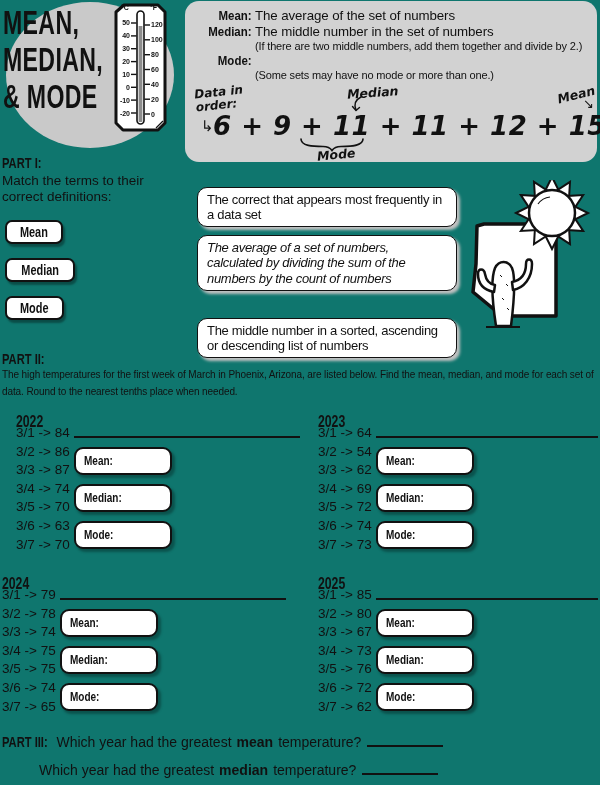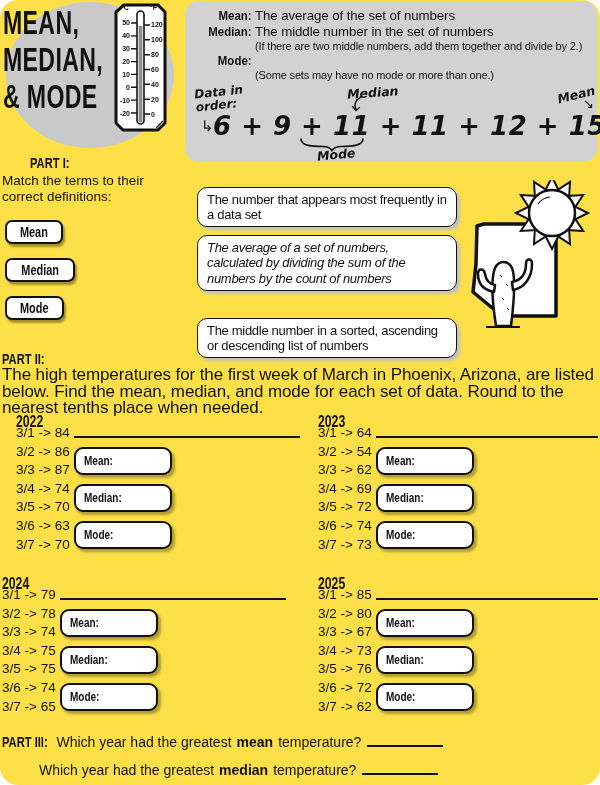--- a/index.html
+++ b/index.html
@@ -4,22 +4,22 @@
 <style>
   :root{
     --panel_gray:#d2d2d2;
     --ellipse_gray:#c9c9c9;
     --ink:#111111;
     --mercury_gray:#8d8d8d;
   }
   *{box-sizing:border-box;margin:0;padding:0;}
   html,body{background:#fff;}
   .page{
-    position:relative;width:600px;height:785px;background:#fde047;overflow:hidden;
-    font-family:"Liberation Sans",sans-serif;color:var(--ink);border-radius:18px;
+    position:relative;width:600px;height:785px;background:#0f766e;overflow:hidden;
+    font-family:"Liberation Sans",sans-serif;color:var(--ink);
   }
   .abs{position:absolute;}
   .cond{display:inline-block;font-weight:bold;transform:scaleX(0.72);transform-origin:0 50%;white-space:nowrap;}
   .hand{font-family:"DejaVu Sans",sans-serif;font-style:italic;}
 
   
   .ellipse{left:6px;top:2px;width:168px;height:146px;border-radius:50%;background:var(--ellipse_gray);}
   .title{left:3px;top:4px;z-index:2;line-height:37px;}
   .title span{display:block;font-weight:bold;font-size:34px;transform:scaleX(0.68);transform-origin:0 50%;white-space:nowrap;letter-spacing:0.5px;}
 
@@ -46,35 +46,35 @@
   .eq{font-size:26px;font-weight:bold;letter-spacing:0.5px;}
   .res{font-size:13px;font-weight:bold;}
   .medlbl{position:absolute;left:156px;top:0px;font-size:12.5px;font-weight:bold;transform:rotate(-4deg);}
   .medarrow{position:absolute;left:160px;top:11px;}
   .brace{position:absolute;left:108px;top:52px;}
   .modelbl{position:absolute;left:126px;top:62px;font-size:12.5px;font-weight:bold;transform:rotate(-5deg);}
   .meanlbl{position:absolute;left:366px;top:2px;font-size:12.5px;font-weight:bold;transform:rotate(-14deg);}
   .meanarrow{position:absolute;left:392px;top:11px;font-size:13px;font-style:normal;}
 
   
-  .p1head{left:2px;top:154px;margin-left:28px;}
+  .p1head{left:2px;top:154px;}
   .parth{font-size:15.5px;}
   .p1instr{left:2px;top:173px;font-size:13.5px;line-height:15.5px;white-space:pre-line;}
   .termbtn{position:absolute;left:5px;background:#fff;border:2.2px solid var(--ink);border-radius:7px;
            box-shadow:2px 3px 2px rgba(0,0,0,0.35);padding:2px 9px;display:inline-flex;align-items:center;justify-content:center;cursor:pointer;}
   .termbtn .lbl{font-weight:bold;font-size:14px;transform:scaleX(0.78);transform-origin:50% 50%;white-space:nowrap;}
   .defcard{position:absolute;left:197px;width:260px;background:#fff;border:1.7px solid var(--ink);border-radius:10px;
            box-shadow:3px 3px 3px #c2c2c2;padding:3.5px 9px;font-size:13px;line-height:15.5px;letter-spacing:-0.3px;cursor:pointer;}
 
   
   .illus{left:458px;top:180px;}
 
   
   .p2head{left:2px;top:350px;}
-  .p2instr{left:2px;top:367px;width:594px;font-size:17px;line-height:16.5px;letter-spacing:-0.1px;}
+  .p2instr{left:2px;top:367px;width:594px;font-size:10px;line-height:16.5px;letter-spacing:-0.1px;}
   .yearblock{position:absolute;width:300px;height:152px;}
   .yearlabel{position:absolute;left:0;top:0;}
   .ylbl{font-size:17px;}
   .dline{position:absolute;left:58px;top:24px;height:0;border-top:2.2px solid var(--ink);}
   .rows{position:absolute;left:0;top:12px;}
   .drow{height:18.6px;font-size:13.5px;line-height:18.6px;white-space:nowrap;}
   .ansbox{position:absolute;left:58px;width:98px;height:28px;background:#fff;border:2px solid var(--ink);border-radius:9px;
           box-shadow:2.5px 3px 2.5px rgba(0,0,0,0.3);display:flex;align-items:center;padding-left:8px;cursor:text;}
   .ansbox .lbl{font-weight:bold;font-size:12.5px;transform:scaleX(0.8);transform-origin:0 50%;white-space:nowrap;}
 
@@ -201,21 +201,21 @@
   <div class="termbtn" style="top:220px;">
     <span class="lbl">Mean</span>
   </div>
   <div class="termbtn" style="top:258px;">
     <span class="lbl">Median</span>
   </div>
   <div class="termbtn" style="top:296px;">
     <span class="lbl">Mode</span>
   </div>
 
-  <div class="defcard" style="top:187px;">The number that appears most frequently in a data set</div>
+  <div class="defcard" style="top:187px;">The correct that appears most frequently in a data set</div>
   <div class="defcard" style="top:235px;font-style:italic;">The average of a set of numbers, calculated by dividing the sum of the numbers by the count of numbers</div>
   <div class="defcard" style="top:302px;margin-top:16px;">The middle number in a sorted, ascending or descending list of numbers</div>
 
   <svg class="abs illus" width="140" height="158" viewBox="0 0 140 158">
     <path d="M26,44 L98,44 L98,136 L44,136 L38,131 L15,112 L18,84 L19,46 Z" fill="#fff" stroke="#111" stroke-width="3.5" stroke-linejoin="round"></path>
     <g transform="translate(94,33)">
       <g fill="#fff" stroke="#111" stroke-width="2">
         <path d="M0,-36 L7,-22 L-7,-22 Z"></path>
         <path d="M0,-36 L7,-22 L-7,-22 Z" transform="rotate(30)"></path>
         <path d="M0,-36 L7,-22 L-7,-22 Z" transform="rotate(60)"></path>

